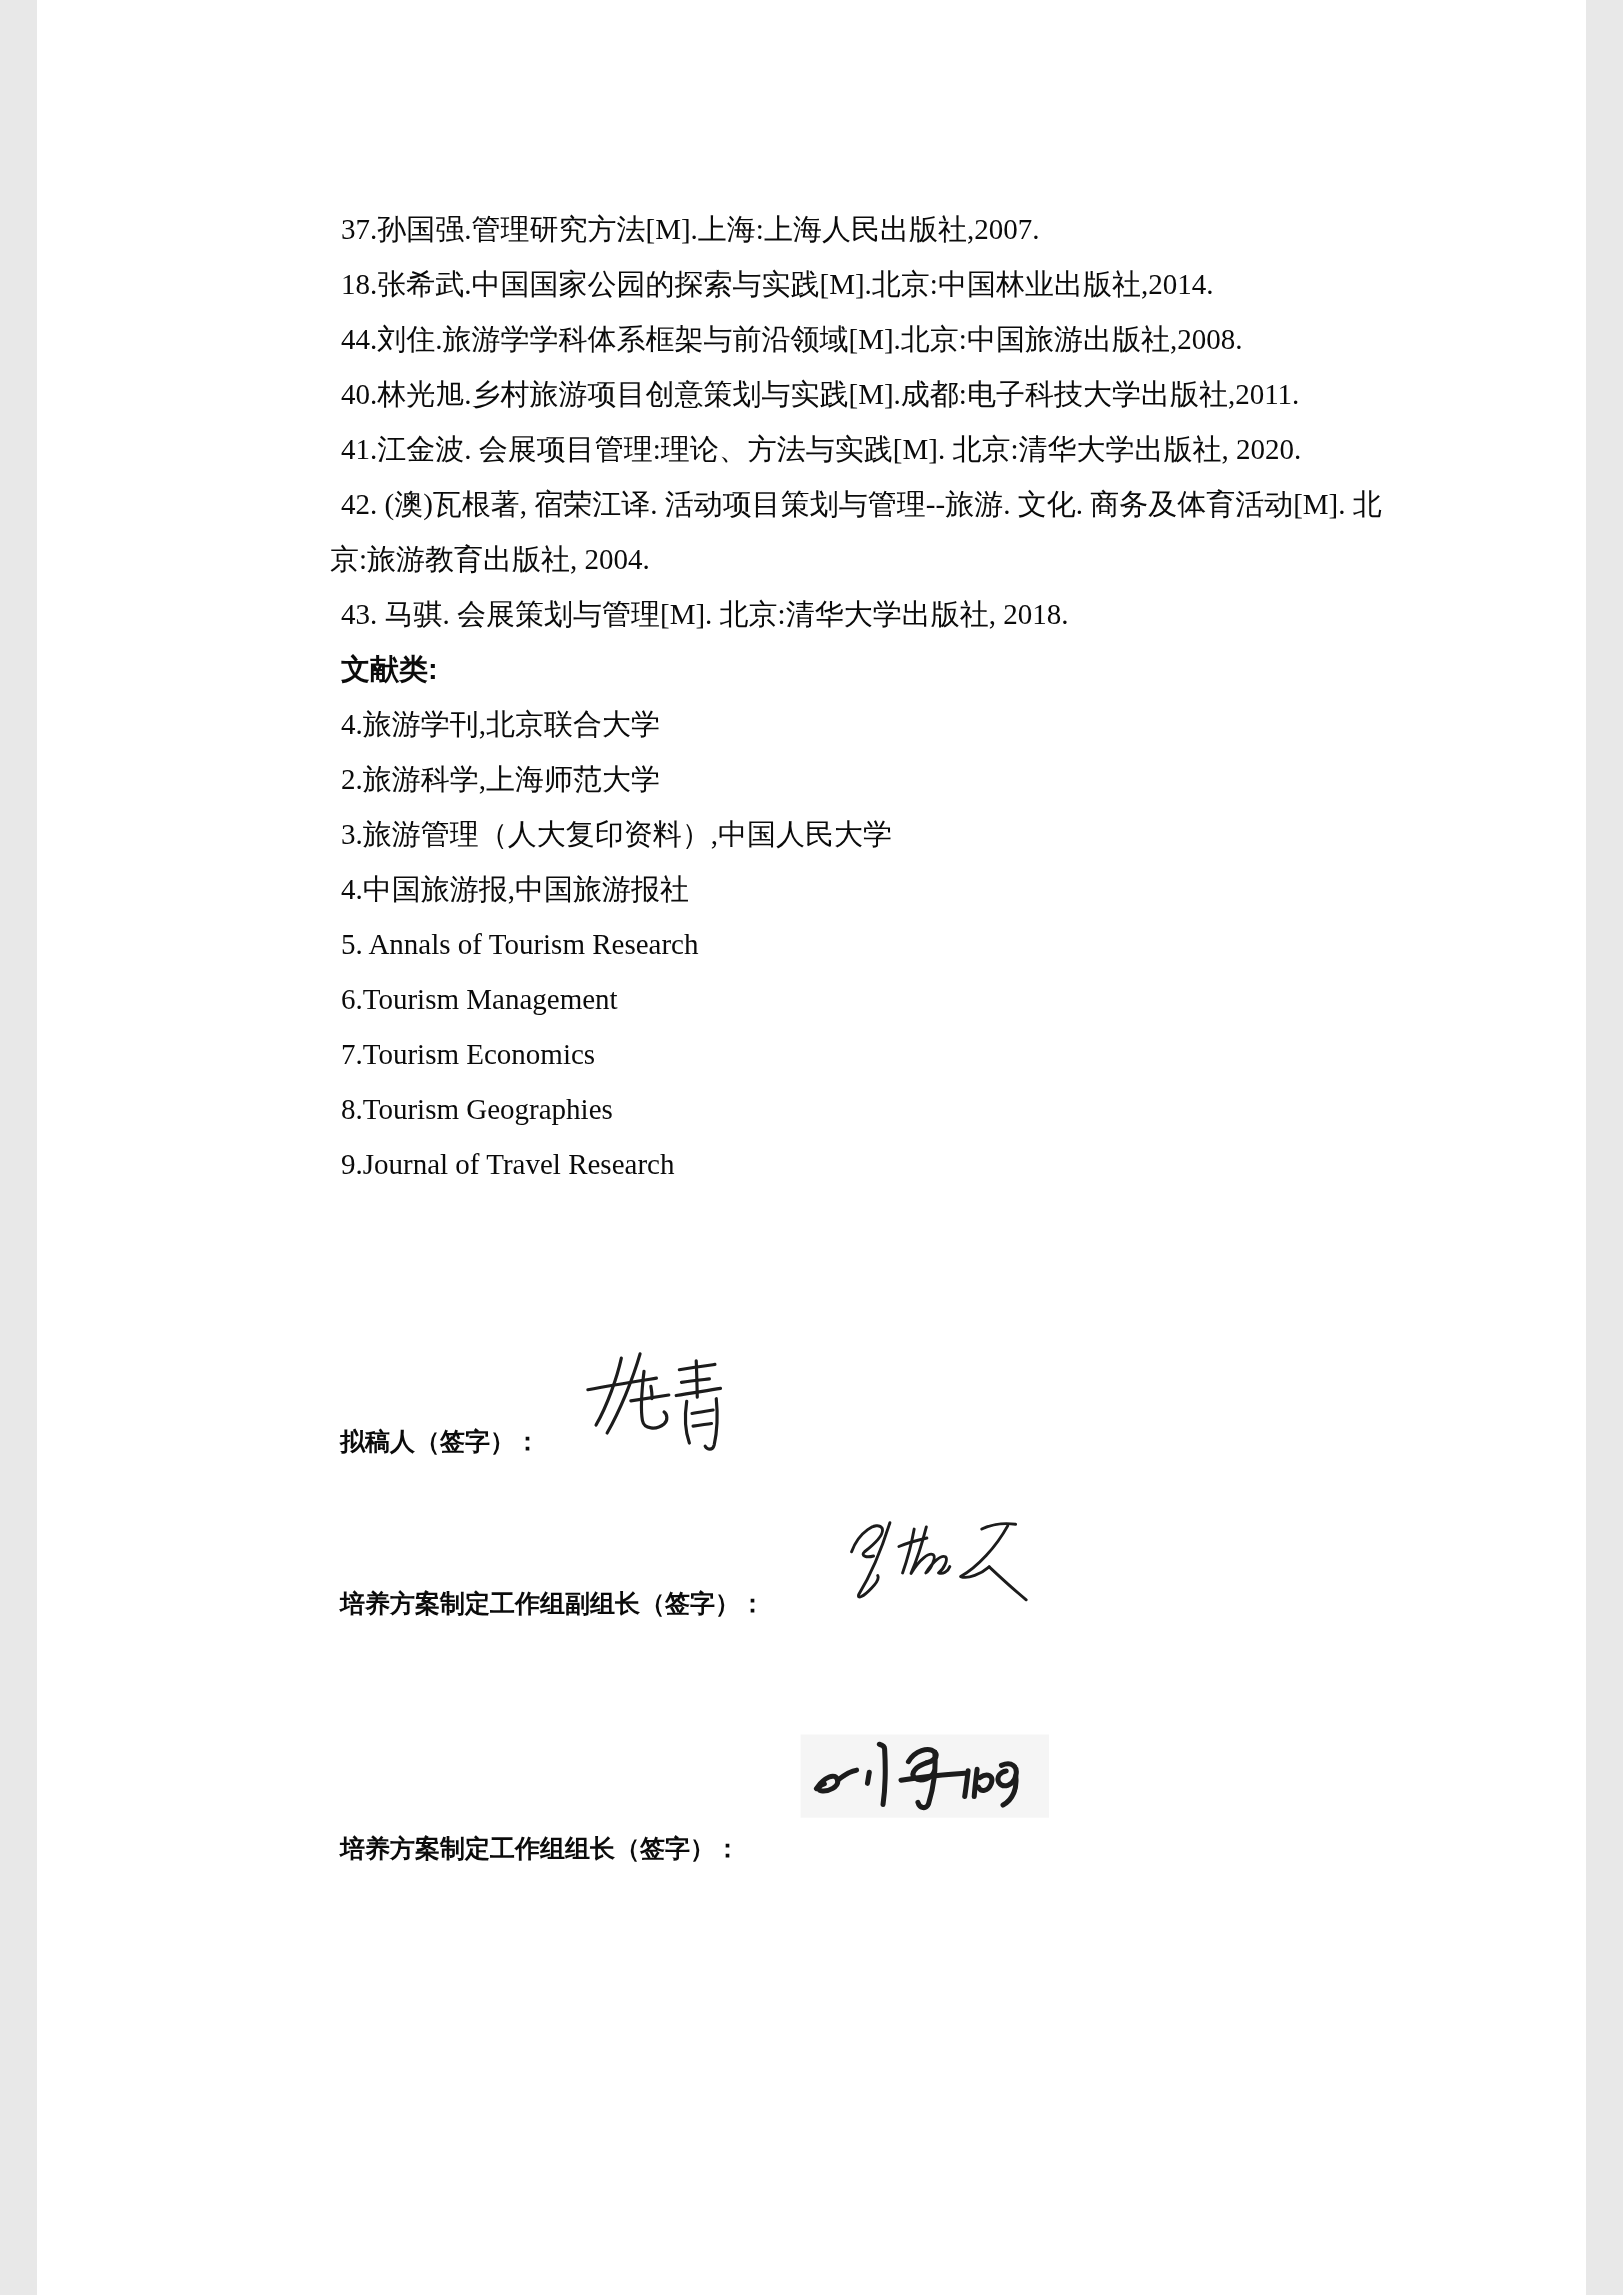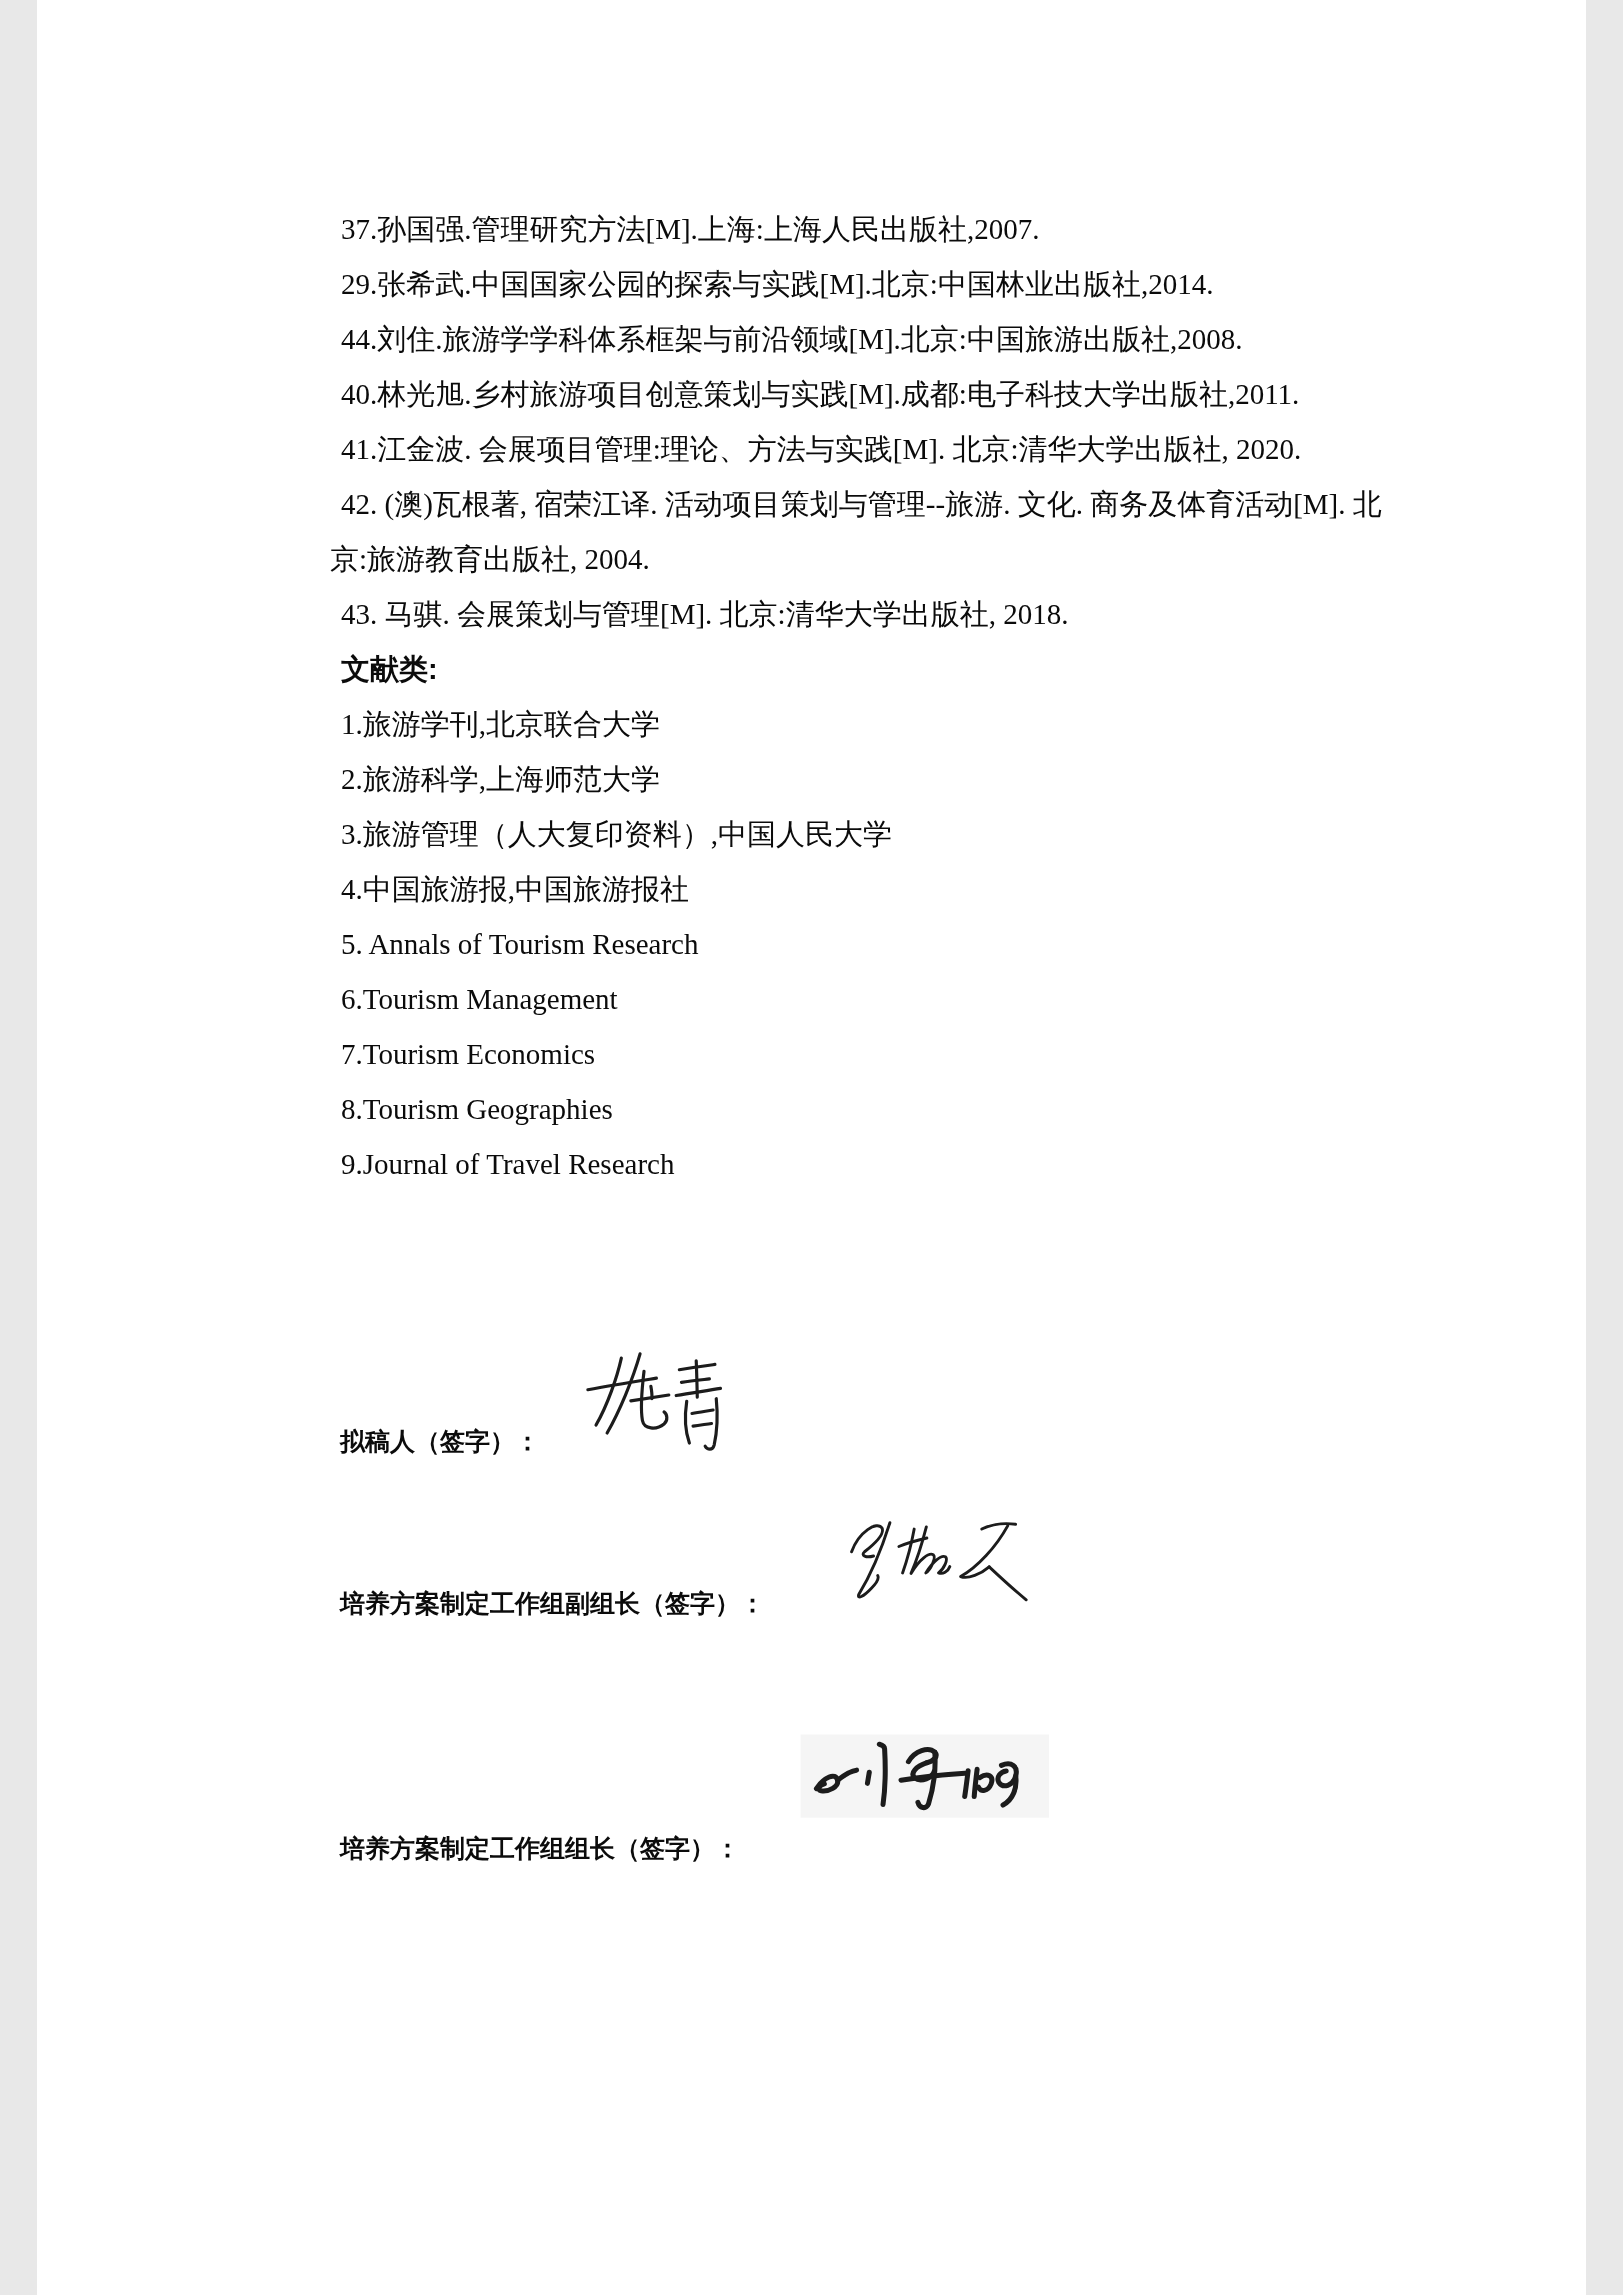--- a/index.html
+++ b/index.html
@@ -48,29 +48,29 @@
   .ink-mid   { stroke-width:11; }
   .ink-bold  { stroke-width:19; }
 </style>
 </head>
 <body>
 
 <div class="page">
 
   <div class="refs">
     <p>37.孙国强.管理研究方法[M].上海:上海人民出版社,2007.</p>
-    <p>29.张希武.中国国家公园的探索与实践[M].北京:中国林业出版社,2014.</p>
+    <p>18.张希武.中国国家公园的探索与实践[M].北京:中国林业出版社,2014.</p>
     <p>44.刘住.旅游学学科体系框架与前沿领域[M].北京:中国旅游出版社,2008.</p>
     <p>40.林光旭.乡村旅游项目创意策划与实践[M].成都:电子科技大学出版社,2011.</p>
     <p>41.江金波. 会展项目管理:理论、方法与实践[M]. 北京:清华大学出版社, 2020.</p>
     <p>42. (澳)瓦根著, 宿荣江译. 活动项目策划与管理--旅游. 文化. 商务及体育活动[M]. 北</p>
     <p class="wrap">京:旅游教育出版社, 2004.</p>
     <p>43. 马骐. 会展策划与管理[M]. 北京:清华大学出版社, 2018.</p>
     <p class="heading">文献类:</p>
-    <p>1.旅游学刊,北京联合大学</p>
+    <p>4.旅游学刊,北京联合大学</p>
     <p>2.旅游科学,上海师范大学</p>
     <p>3.旅游管理（人大复印资料）,中国人民大学</p>
     <p>4.中国旅游报,中国旅游报社</p>
     <p>5. Annals of Tourism Research</p>
     <p>6.Tourism Management</p>
     <p>7.Tourism Economics</p>
     <p>8.Tourism Geographies</p>
     <p>9.Journal of Travel Research</p>
   </div>
 

